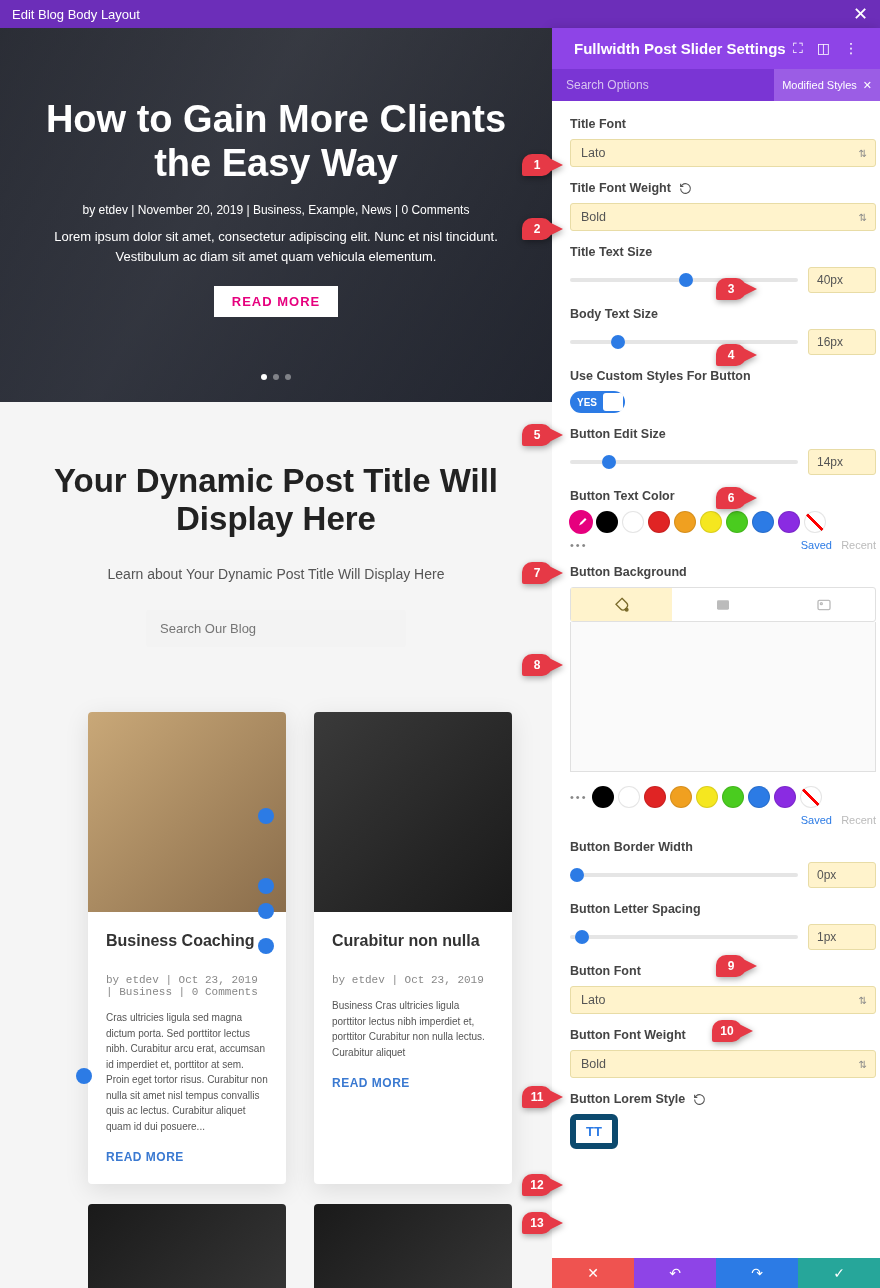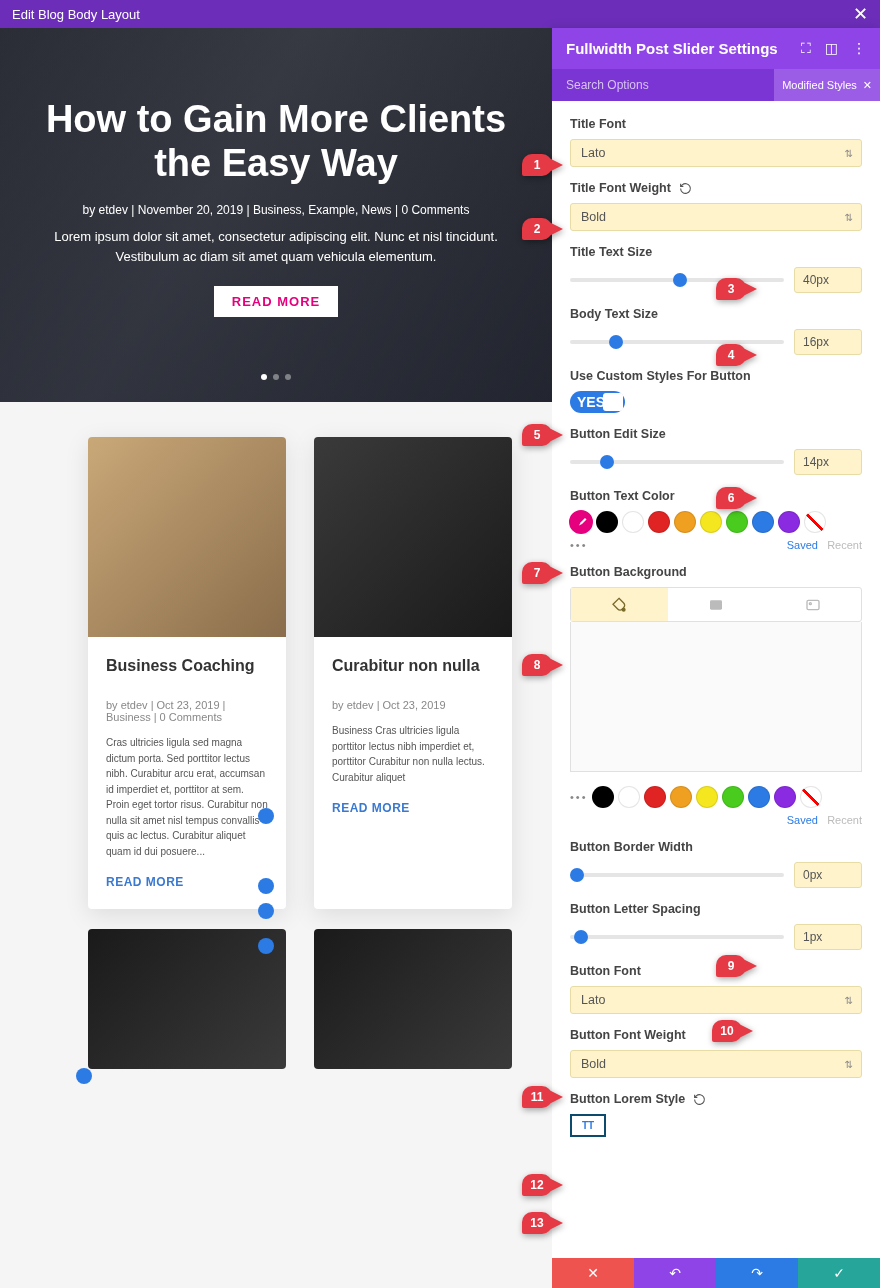--- a/index.html
+++ b/index.html
@@ -24,77 +24,77 @@
 .section2 h2 { font-size: 33px; font-weight: 700; color: #222; margin-bottom: 28px; }
 .section2 .sub { font-size: 14px; color: #555; margin-bottom: 28px; }
 .section2 .search { width: 260px; margin: 0 auto; display: block; padding: 11px 14px; border: none; background: #f3f3f3; border-radius: 3px; font-size: 13px; color: #888; }
 
 .cards { display: flex; gap: 28px; padding: 35px 40px 20px 88px; }
 .card { flex: 1; background: #fff; box-shadow: 0 6px 24px rgba(0,0,0,0.1); border-radius: 4px; overflow: hidden; }
 .card .img { height: 200px; background: linear-gradient(135deg,#c9a878 0%,#8a6d4b 100%); position: relative; }
 .card .img.c2 { background: linear-gradient(135deg,#3a3a3a 0%,#1a1a1a 100%); }
 .card .body { padding: 20px 18px; }
 .card h3 { font-size: 16px; font-weight: 600; color: #333; margin-bottom: 24px; }
-.card .cmeta { font-size: 11px; color: #888; margin-bottom: 12px; }
+.card .cmeta { font-size: 11px; color: #888; margin-bottom: 12px; font-family: Liberation Mono, monospace; }
 .card .ctext { font-size: 10px; color: #555; line-height: 1.55; margin-bottom: 16px; }
 .card .rm { font-size: 12px; font-weight: 700; color: #3a79d1; letter-spacing: 0.5px; }
 
 .cards2 { display: flex; gap: 28px; padding: 0 40px 0 88px; }
 .card2 { flex: 1; height: 140px; background: linear-gradient(135deg,#1a1a1a,#3a3a3a); border-radius: 4px; }
 
 .edit-badge { position: absolute; width: 16px; height: 16px; border-radius: 50%; background: #2c7be5; }
 .edit-badge.b1 { top: 780px; left: 258px; }
 .edit-badge.b2 { top: 850px; left: 258px; }
 .edit-badge.b3 { top: 875px; left: 258px; }
 .edit-badge.b4 { top: 910px; left: 258px; }
 .edit-badge.b5 { top: 1040px; left: 76px; }
 
 
 .panel { width: 328px; background: #fff; display: flex; flex-direction: column; box-shadow: -2px 0 10px rgba(0,0,0,0.15); height: 1260px; }
-.panel-head { background: #8e44e7; color: #fff; padding: 12px 14px; display: flex; align-items: center; justify-content: space-between; }
+.panel-head { background: #8e44e7; color: #fff; padding: 12px 22px; display: flex; align-items: center; justify-content: space-between; }
 .panel-head .title { font-size: 15px; font-weight: 600; }
 .panel-head .icons { display: flex; gap: 14px; font-size: 14px; }
 .panel-head .icons span { cursor: pointer; }
 
 .search-row { background: #7a35d4; display: flex; align-items: center; height: 32px; justify-content: center; }
 .search-row input { flex: 1; background: transparent; border: none; color: #d8c3f0; padding: 0 14px; font-size: 12px; outline: none; }
 .search-row input::placeholder { color: #d8c3f0; }
 .search-row .tag { background: #9b5de5; color: #fff; font-size: 11px; padding: 6px 8px; display: flex; align-items: center; gap: 6px; height: 100%; }
 
-.panel-body { flex: 1; overflow-y: auto; padding: 16px 18px 4px 18px; }
+.panel-body { flex: 1; overflow-y: auto; padding: 16px 4px 4px 18px; }
 .lbl { font-size: 12.5px; font-weight: 600; color: #444; margin-bottom: 8px; margin-top: 14px; display: flex; align-items: center; gap: 8px; }
 .lbl:first-child { margin-top: 0; }
 .select { width: 100%; background: #fff3cc; border: 1px solid #e8dca6; border-radius: 3px; padding: 6px 10px; font-size: 12.5px; color: #555; position: relative; }
 .select::after { content: "⇅"; position: absolute; right: 8px; top: 50%; transform: translateY(-50%); font-size: 10px; color: #888; }
 
 .slider-row { display: flex; align-items: center; gap: 10px; margin-top: 8px; }
 .slider { flex: 1; height: 4px; background: #e5e5e5; border-radius: 2px; position: relative; }
 .slider .thumb { position: absolute; width: 14px; height: 14px; background: #2c7be5; border-radius: 50%; top: -5px; }
 .valbox { width: 68px; background: #fff3cc; border: 1px solid #e8dca6; border-radius: 3px; padding: 5px 8px; font-size: 12px; color: #555; text-align: left; }
 
 .toggle { display: inline-flex; background: #2c7be5; border-radius: 12px; width: 55px; height: 22px; align-items: center; padding: 2px; position: relative; }
-.toggle .txt { color: #fff; font-size: 14px; font-weight: 700; padding-left: 5px; }
+.toggle .txt { color: #fff; font-size: 10px; font-weight: 700; padding-left: 5px; }
 .toggle .knob { position: absolute; right: 2px; width: 20px; height: 18px; background: #fff; border-radius: 3px; }
 
 .swatches { display: flex; gap: 4px; flex-wrap: wrap; margin-top: 8px; align-items: center; }
 .sw { width: 22px; height: 22px; border-radius: 50%; border: 1px solid rgba(0,0,0,0.1); }
 .sw.active { outline: 3px solid #e6007e; outline-offset: -2px; background: #e6007e; display: flex; align-items: center; justify-content: center; }
 .sw.active svg { width: 12px; height: 12px; }
 .sw.none { background: linear-gradient(45deg, #fff 45%, red 45%, red 55%, #fff 55%); }
 .saved-row { display: flex; justify-content: space-between; font-size: 11px; margin-top: 6px; }
 .saved-row .dots3 { color: #888; letter-spacing: 2px; }
 .saved-row .saved { color: #2c7be5; }
 .saved-row .recent { color: #bbb; }
 
 .bg-tabs { display: flex; border: 1px solid #e0e0e0; border-radius: 3px; margin-top: 6px; height: 35px; }
 .bg-tabs div { flex: 1; display: flex; align-items: center; justify-content: center; }
 .bg-tabs .active { background: #fff3cc; }
 .bg-area { height: 150px; border: 1px solid #e0e0e0; border-top: none; background: #fafafa; }
 
-.tt-box { display: inline-block; background: #fff; border: 2px solid #0c4a6e; color: #2c7be5; padding: 4px 10px; font-size: 10px; font-weight: 600; border-radius: 0; }
+.tt-box { display: inline-block; background: #fff; border: 6px solid #0c4a6e; color: #2c7be5; padding: 4px 10px; font-size: 13px; font-weight: 600; border-radius: 6px; }
 
 .callout { position: absolute; z-index: 50; }
 .callout .bubble { background: #e63946; color: #fff; width: 30px; height: 22px; border-radius: 10px 10px 10px 2px; display: flex; align-items: center; justify-content: center; font-size: 12px; font-weight: 700; position: relative; filter: drop-shadow(1px 2px 3px rgba(0,0,0,0.35)); }
 .callout .bubble::after { content: ""; position: absolute; right: -18px; top: 4px; border: 7px solid transparent; border-left: 14px solid #e63946; }
 
 .footer-bar { display: flex; height: 30px; }
 .footer-bar div { flex: 1; display: flex; align-items: center; justify-content: center; color: #fff; font-size: 14px; }
 .fb1 { background: #ef5350; }
 .fb2 { background: #8e44e7; }
 .fb3 { background: #2c7be5; }
@@ -113,20 +113,25 @@
 <div class="main-area">
   <div class="preview">
     <div class="hero">
       <h1>How to Gain More Clients the Easy Way</h1>
       <div class="meta">by etdev | November 20, 2019 | Business, Example, News | 0 Comments</div>
       <div class="desc">Lorem ipsum dolor sit amet, consectetur adipiscing elit. Nunc et nisl tincidunt. Vestibulum ac diam sit amet quam vehicula elementum.</div>
       <span class="readmore">READ MORE</span>
       <div class="dots"><span class="active"></span><span></span><span></span></div>
     </div>
 
+    <div class="section2">
+      <h2>Your Dynamic Post Title Will Display Here</h2>
+      <div class="sub">Learn about Your Dynamic Post Title Will Display Here</div>
+      <input class="search" placeholder="Search Our Blog" style="">
+    </div>
 
     <div class="cards">
       <div class="card">
         <div class="img"></div>
         <div class="body">
           <h3>Business Coaching</h3>
           <div class="cmeta">by etdev | Oct 23, 2019 | Business | 0 Comments</div>
           <div class="ctext">Cras ultricies ligula sed magna dictum porta. Sed porttitor lectus nibh. Curabitur arcu erat, accumsan id imperdiet et, porttitor at sem. Proin eget tortor risus. Curabitur non nulla sit amet nisl tempus convallis quis ac lectus. Curabitur aliquet quam id dui posuere...</div>
           <div class="rm">READ MORE</div>
         </div>

